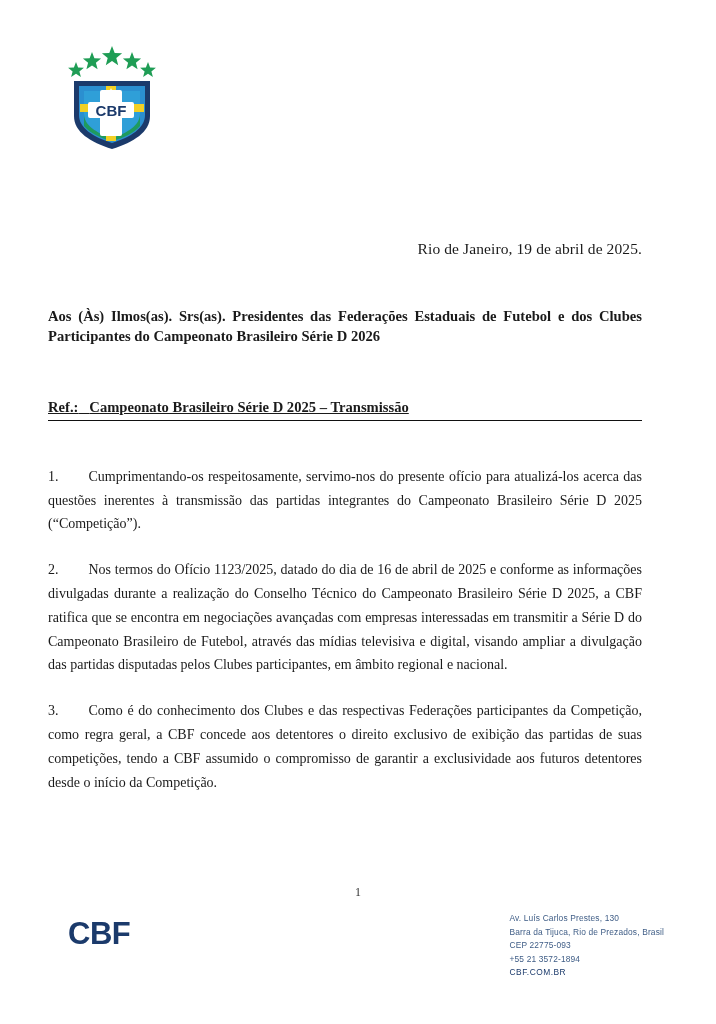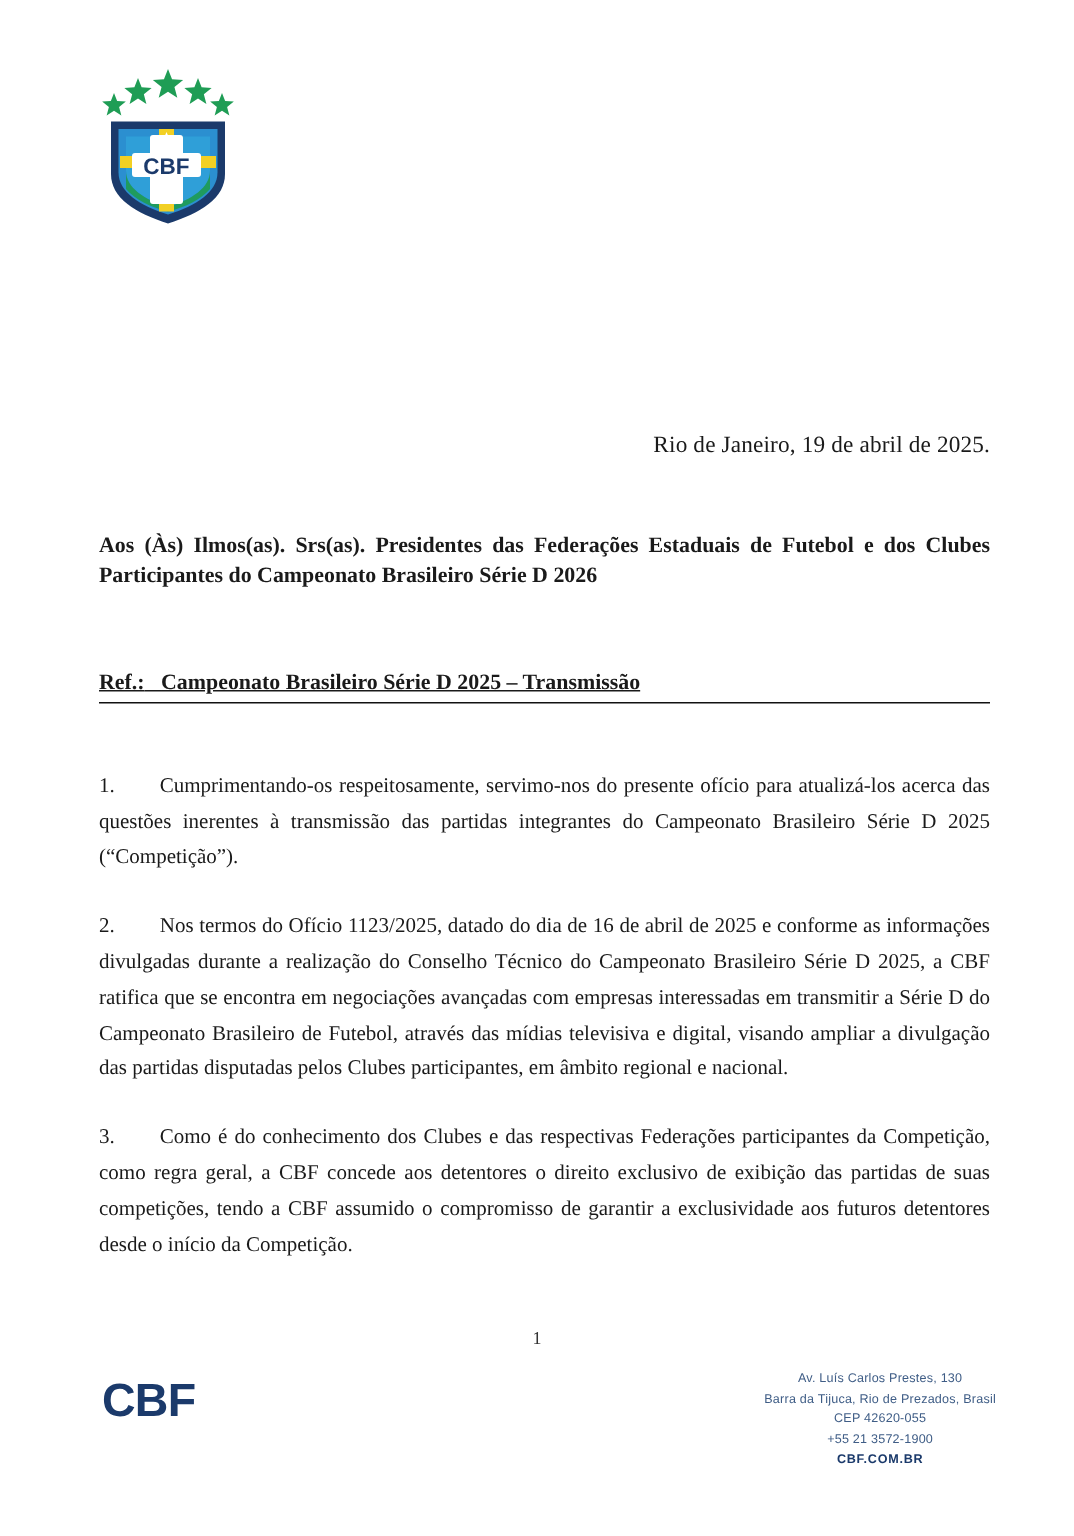--- a/index.html
+++ b/index.html
@@ -22,24 +22,23 @@
     left: 64px;
     top: 28px;
     width: 96px;
     height: 122px;
   }
   .header-crest svg { display: block; width: 100%; height: 100%; }
 
   
   .doc-body {
     position: absolute;
-    left: 66px;
+    left: 48px;
     top: 240px;
     width: 594px;
-    margin-top: 48px;
   }
 
   .date-line {
     text-align: right;
     font-size: 15.5px;
     margin: 0 0 48px 0;
     letter-spacing: .1px;
   }
 
   .addressee {
@@ -120,30 +119,30 @@
     font-size: 9.4px;
     letter-spacing: .9px;
     line-height: 1.32;
     color: #1b3a6b;
     text-transform: uppercase;
   }
   .footer-address {
     position: absolute;
     right: 52px;
     top: 4px;
-    text-align: center;
+    text-align: left;
     font-family: "Liberation Sans", "DejaVu Sans", sans-serif;
     font-size: 8.4px;
     line-height: 1.62;
     letter-spacing: .15px;
     color: #3f5d86;
     margin-left: 36px;
   }
   .footer-address .site {
-    font-weight: bold;
+    font-weight: normal;
     letter-spacing: .5px;
     color: #1b3a6b;
   }
 </style>
 </head>
 <body>
 
 <div class="header-crest">
   <svg viewBox="0 0 96 122" xmlns="http://www.w3.org/2000/svg">
     <g fill="#1f9d55">
@@ -207,18 +206,18 @@
 
 <div class="footer">
 
   <div class="footer-brand">
     <div class="footer-cbf">CBF</div>
   </div>
 
   <div class="footer-address">
     <div>Av. Luís Carlos Prestes, 130</div>
     <div>Barra da Tijuca, Rio de Prezados, Brasil</div>
-    <div>CEP 42620-055</div>
-    <div>+55 21 3572-1900</div>
+    <div>CEP 22775-093</div>
+    <div>+55 21 3572-1894</div>
     <div class="site">CBF.COM.BR</div>
   </div>
 
 </div>
 
 </body></html>

